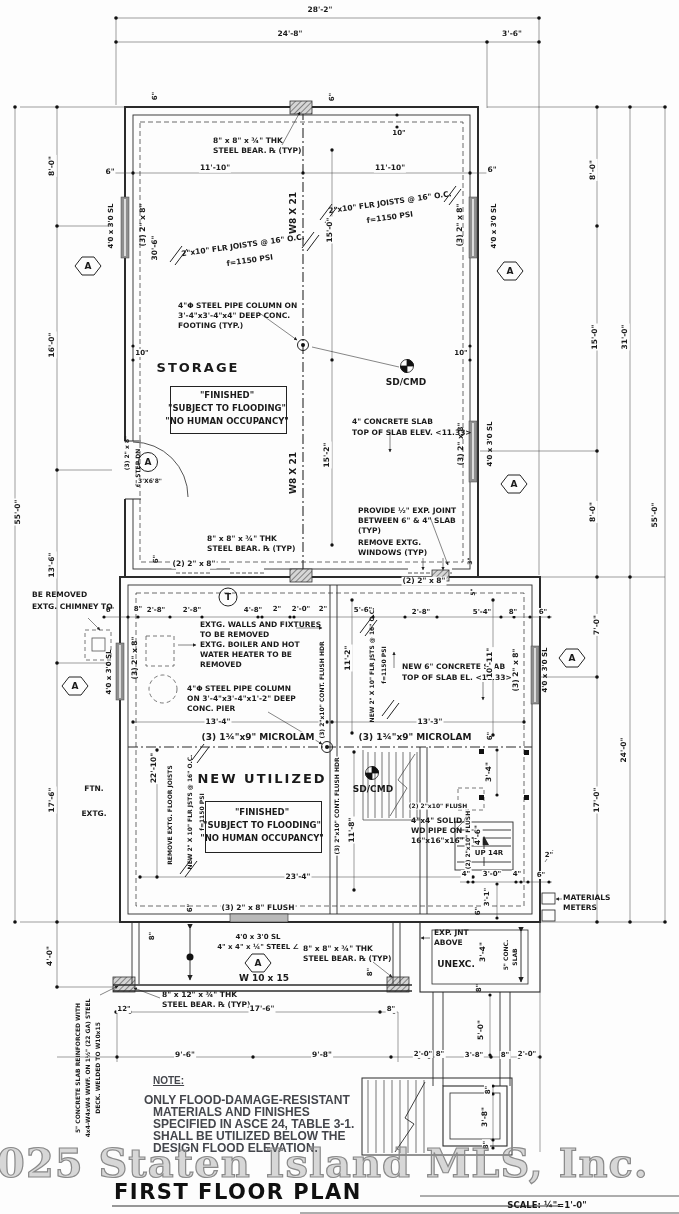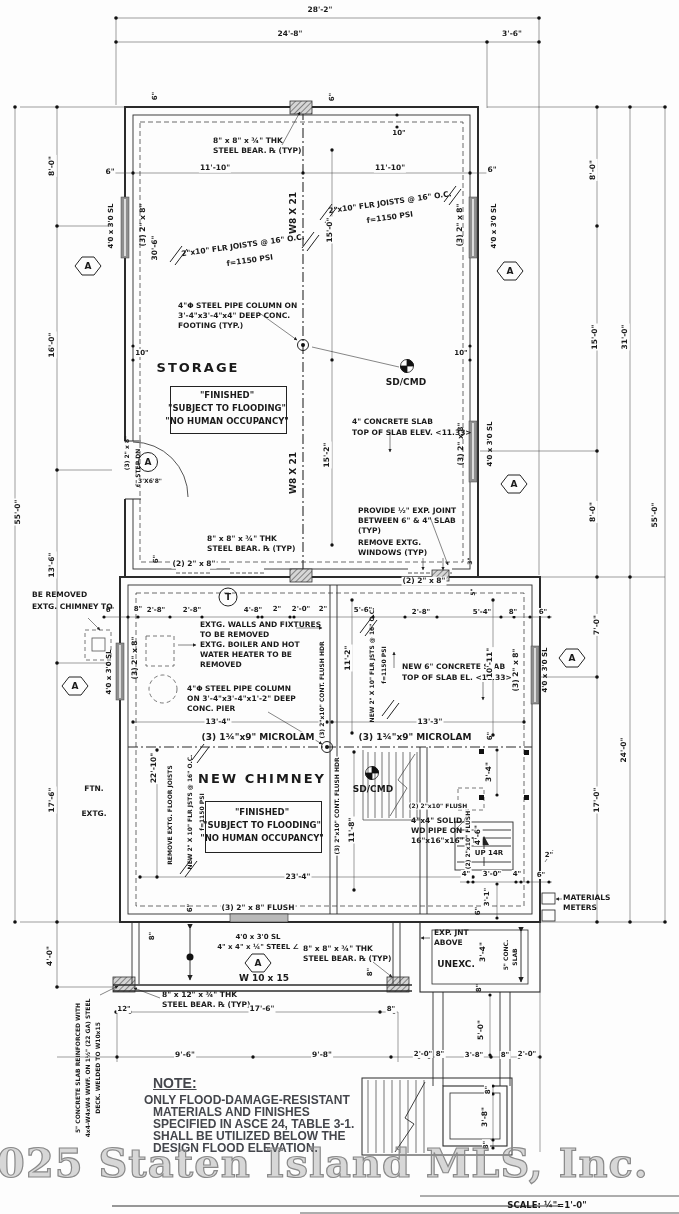--- a/index.html
+++ b/index.html
@@ -10,21 +10,21 @@
       white-space:nowrap;line-height:1.15;}
   .c{transform:translate(-50%,-50%);}
   .r{transform:translate(-50%,-50%) rotate(-90deg);}
   .s8{transform:translate(-50%,-50%) rotate(-8deg);}
   .bg{background:#fdfdfd;padding:0 1px;}
   .f6{font-size:6px;} .f7{font-size:7px;} .f9{font-size:9px;}
   .rm{font-size:13px;letter-spacing:2px;}
   .fl{font-size:8.5px;font-weight:bold;}
   .box{position:absolute;border:1.2px solid #222;background:rgba(253,253,253,.85);}
   .note{font-family:"Liberation Sans",sans-serif;font-size:12px;color:#44464c;}
-  .nh{font-size:14px;font-weight:bold;text-decoration:underline;}
+  .nh{font-size:10px;font-weight:bold;text-decoration:underline;}
   .wm{font-family:"DejaVu Serif",serif;font-size:40px;letter-spacing:1px;
       color:rgba(128,128,128,0.30);-webkit-text-stroke:1.2px #8a8a8a;}
   .ttl{font-size:21px;letter-spacing:1.5px;color:#101010;}
   .sc{font-size:8.5px;}
 </style>
 </head>
 <body>
 
 <div id="plan">
 
@@ -490,21 +490,21 @@
 <b class="lb c" style="left:94px;top:814px">EXTG.</b>
 <b class="lb c" style="left:94px;top:789px">FTN.</b>
 <b class="lb c bg" style="left:218px;top:722px">13'-4"</b>
 <b class="lb c bg" style="left:430px;top:722px">13'-3"</b>
 <b class="lb c f9 bg" style="left:258px;top:737px">(3) 1¾"x9" MICROLAM</b>
 <b class="lb c f9 bg" style="left:415px;top:737px">(3) 1¾"x9" MICROLAM</b>
 <b class="lb r bg" style="left:154px;top:768px">22'-10"</b>
 <b class="lb r f6" style="left:170px;top:815px">REMOVE EXTG. FLOOR JOISTS</b>
 <b class="lb r f6" style="left:190px;top:812px">NEW 2" X 10" FLR JSTS @ 16" O.C.</b>
 <b class="lb r f6" style="left:202px;top:812px">f=1150 PSI</b>
-<b class="lb c rm" style="left:262px;top:779px">NEW CHIMNEY</b>
+<b class="lb c rm" style="left:262px;top:779px">NEW UTILIZED</b>
 <b class="lb c f9" style="left:373px;top:789px">SD/CMD</b>
 <b class="lb r f6 bg" style="left:337px;top:806px">(3) 2"x10" CONT. FLUSH HDR</b>
 <b class="lb r bg" style="left:352px;top:830px">11'-8"</b>
 <b class="lb r f7" style="left:490px;top:736px">6"</b>
 <b class="lb r bg" style="left:489px;top:772px">3'-4"</b>
 <b class="lb c f6 bg" style="left:438px;top:806px">(2) 2"x10" FLUSH</b>
 <b class="lb" style="left:411px;top:817px">4"x4" SOLID</b>
 <b class="lb" style="left:411px;top:827px">WD PIPE ON</b>
 <b class="lb" style="left:411px;top:837px">16"x16"x16" FTG.</b>
 <b class="lb r f6 bg" style="left:468px;top:840px">(2) 2"x10" FLUSH</b>
@@ -578,15 +578,16 @@
 <b class="lb c fl" style="left:262px;top:839px">"NO HUMAN OCCUPANCY"</b>
 
 <b class="lb note nh" style="left:153px;top:1075px">NOTE:</b>
 <b class="lb note" style="left:144px;top:1094px">ONLY FLOOD-DAMAGE-RESISTANT</b>
 <b class="lb note" style="left:153px;top:1106px">MATERIALS AND FINISHES</b>
 <b class="lb note" style="left:153px;top:1118px">SPECIFIED IN ASCE 24, TABLE 3-1.</b>
 <b class="lb note" style="left:153px;top:1130px">SHALL BE UTILIZED BELOW THE</b>
 <b class="lb note" style="left:153px;top:1142px">DESIGN FLOOD ELEVATION.</b>
 
 <b class="lb wm c" style="left:288px;top:1163px">©2025 Staten Island MLS, Inc.</b>
+<b class="lb ttl" style="left:114px;top:1180px">FIRST FLOOR PLAN</b>
 <b class="lb sc c" style="left:547px;top:1206px">SCALE: ¼"=1'-0"</b>
 
 </div>
 
 </body></html>

